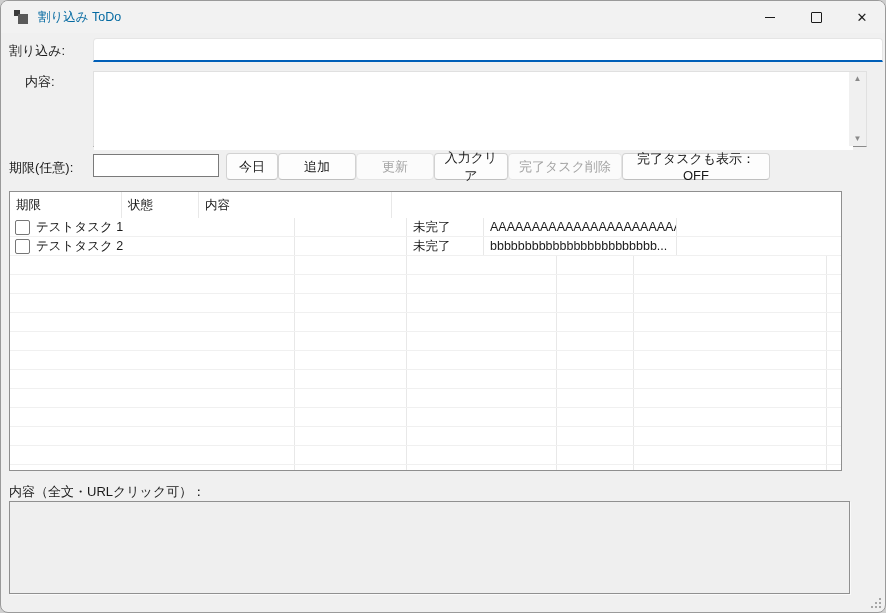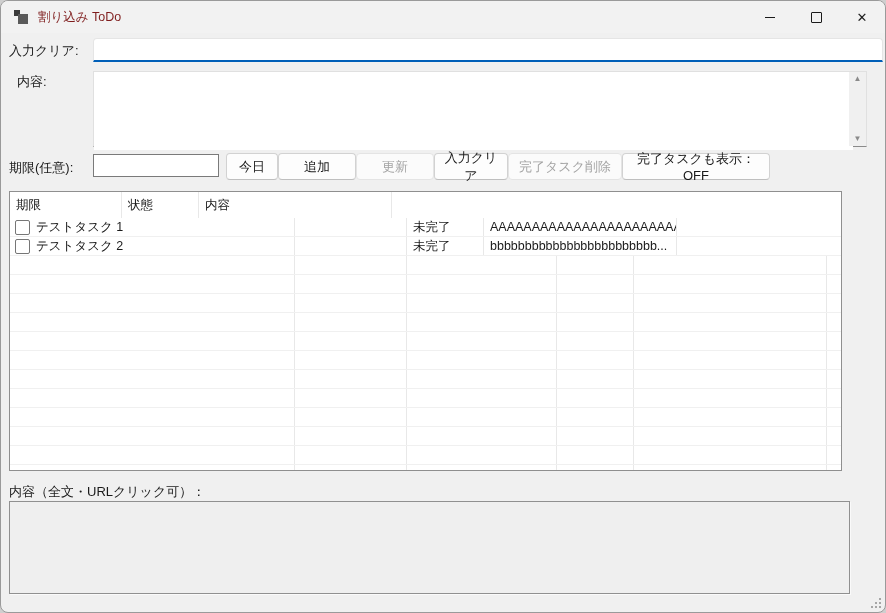--- a/index.html
+++ b/index.html
@@ -3,21 +3,21 @@
 <meta charset="utf-8">
 <style>
   html,body{margin:0;padding:0;background:#cfcfcf;font-family:"Liberation Sans","DejaVu Sans",sans-serif;}
   .window{position:relative;width:884px;height:611px;background:#f0f0f0;border:1px solid #9a9a9a;
           border-radius:8px;overflow:hidden;box-sizing:content-box;}
   
   .titlebar{position:absolute;left:0;top:0;width:100%;height:32px;background:#f2f2f2;display:flex;align-items:center;}
   .app-icon{width:15px;height:15px;margin-left:13px;position:relative;}
   .app-icon .sq1{position:absolute;left:0;top:0;width:6px;height:6px;background:#3b3b3b;}
   .app-icon .sq2{position:absolute;left:4px;top:4px;width:10px;height:10px;background:#5a5a5a;}
-  .app-title{margin-left:9px;font-size:12.5px;color:#7f1d1d;}
+  .app-title{margin-left:9px;font-size:12.5px;color:#0369a1;}
   .win-controls{margin-left:auto;display:flex;height:32px;}
   .win-btn{width:46px;height:32px;display:flex;align-items:center;justify-content:center;color:#1b1b1b;}
   .glyph-min{width:10px;height:0;border-top:1px solid #1b1b1b;}
   .glyph-max{width:9px;height:9px;border:1px solid #1b1b1b;border-radius:1px;}
   .glyph-close{font-size:13px;line-height:1;}
   
   .lbl{position:absolute;font-size:13px;color:#1a1a1a;}
   .title-input{position:absolute;left:92px;top:37px;width:776px;height:21px;background:#fff;
                border:1px solid #e5e5e5;border-bottom:2px solid #005fb8;border-radius:4px 4px 0 0;
                font-size:13px;padding:0 6px;outline:none;font-family:inherit;}
@@ -77,24 +77,24 @@
         </div>
       <div class="win-btn">
           <span class="glyph-max"></span>
         </div>
       <div class="win-btn">
           <span class="glyph-close">✕</span>
         </div>
     </div>
   </div>
 
-  <div class="lbl" style="left:8px;top:41px;">入力クリア:</div>
+  <div class="lbl" style="left:8px;top:41px;">割り込み:</div>
   <input class="title-input" type="text" value="" style="">
 
-  <div class="lbl" style="left:16px;top:72px;">内容:</div>
+  <div class="lbl" style="left:24px;top:72px;">内容:</div>
   <div class="content-box">
     <textarea class="content-ta" style=""></textarea>
     <div class="vscroll">
       <span class="arr">▲</span>
       <span class="arr">▼</span>
     </div>
   </div>
 
   <div class="lbl" style="left:8px;top:158px;">期限(任意):</div>
   <input class="deadline-input" type="text" value="" style="">

